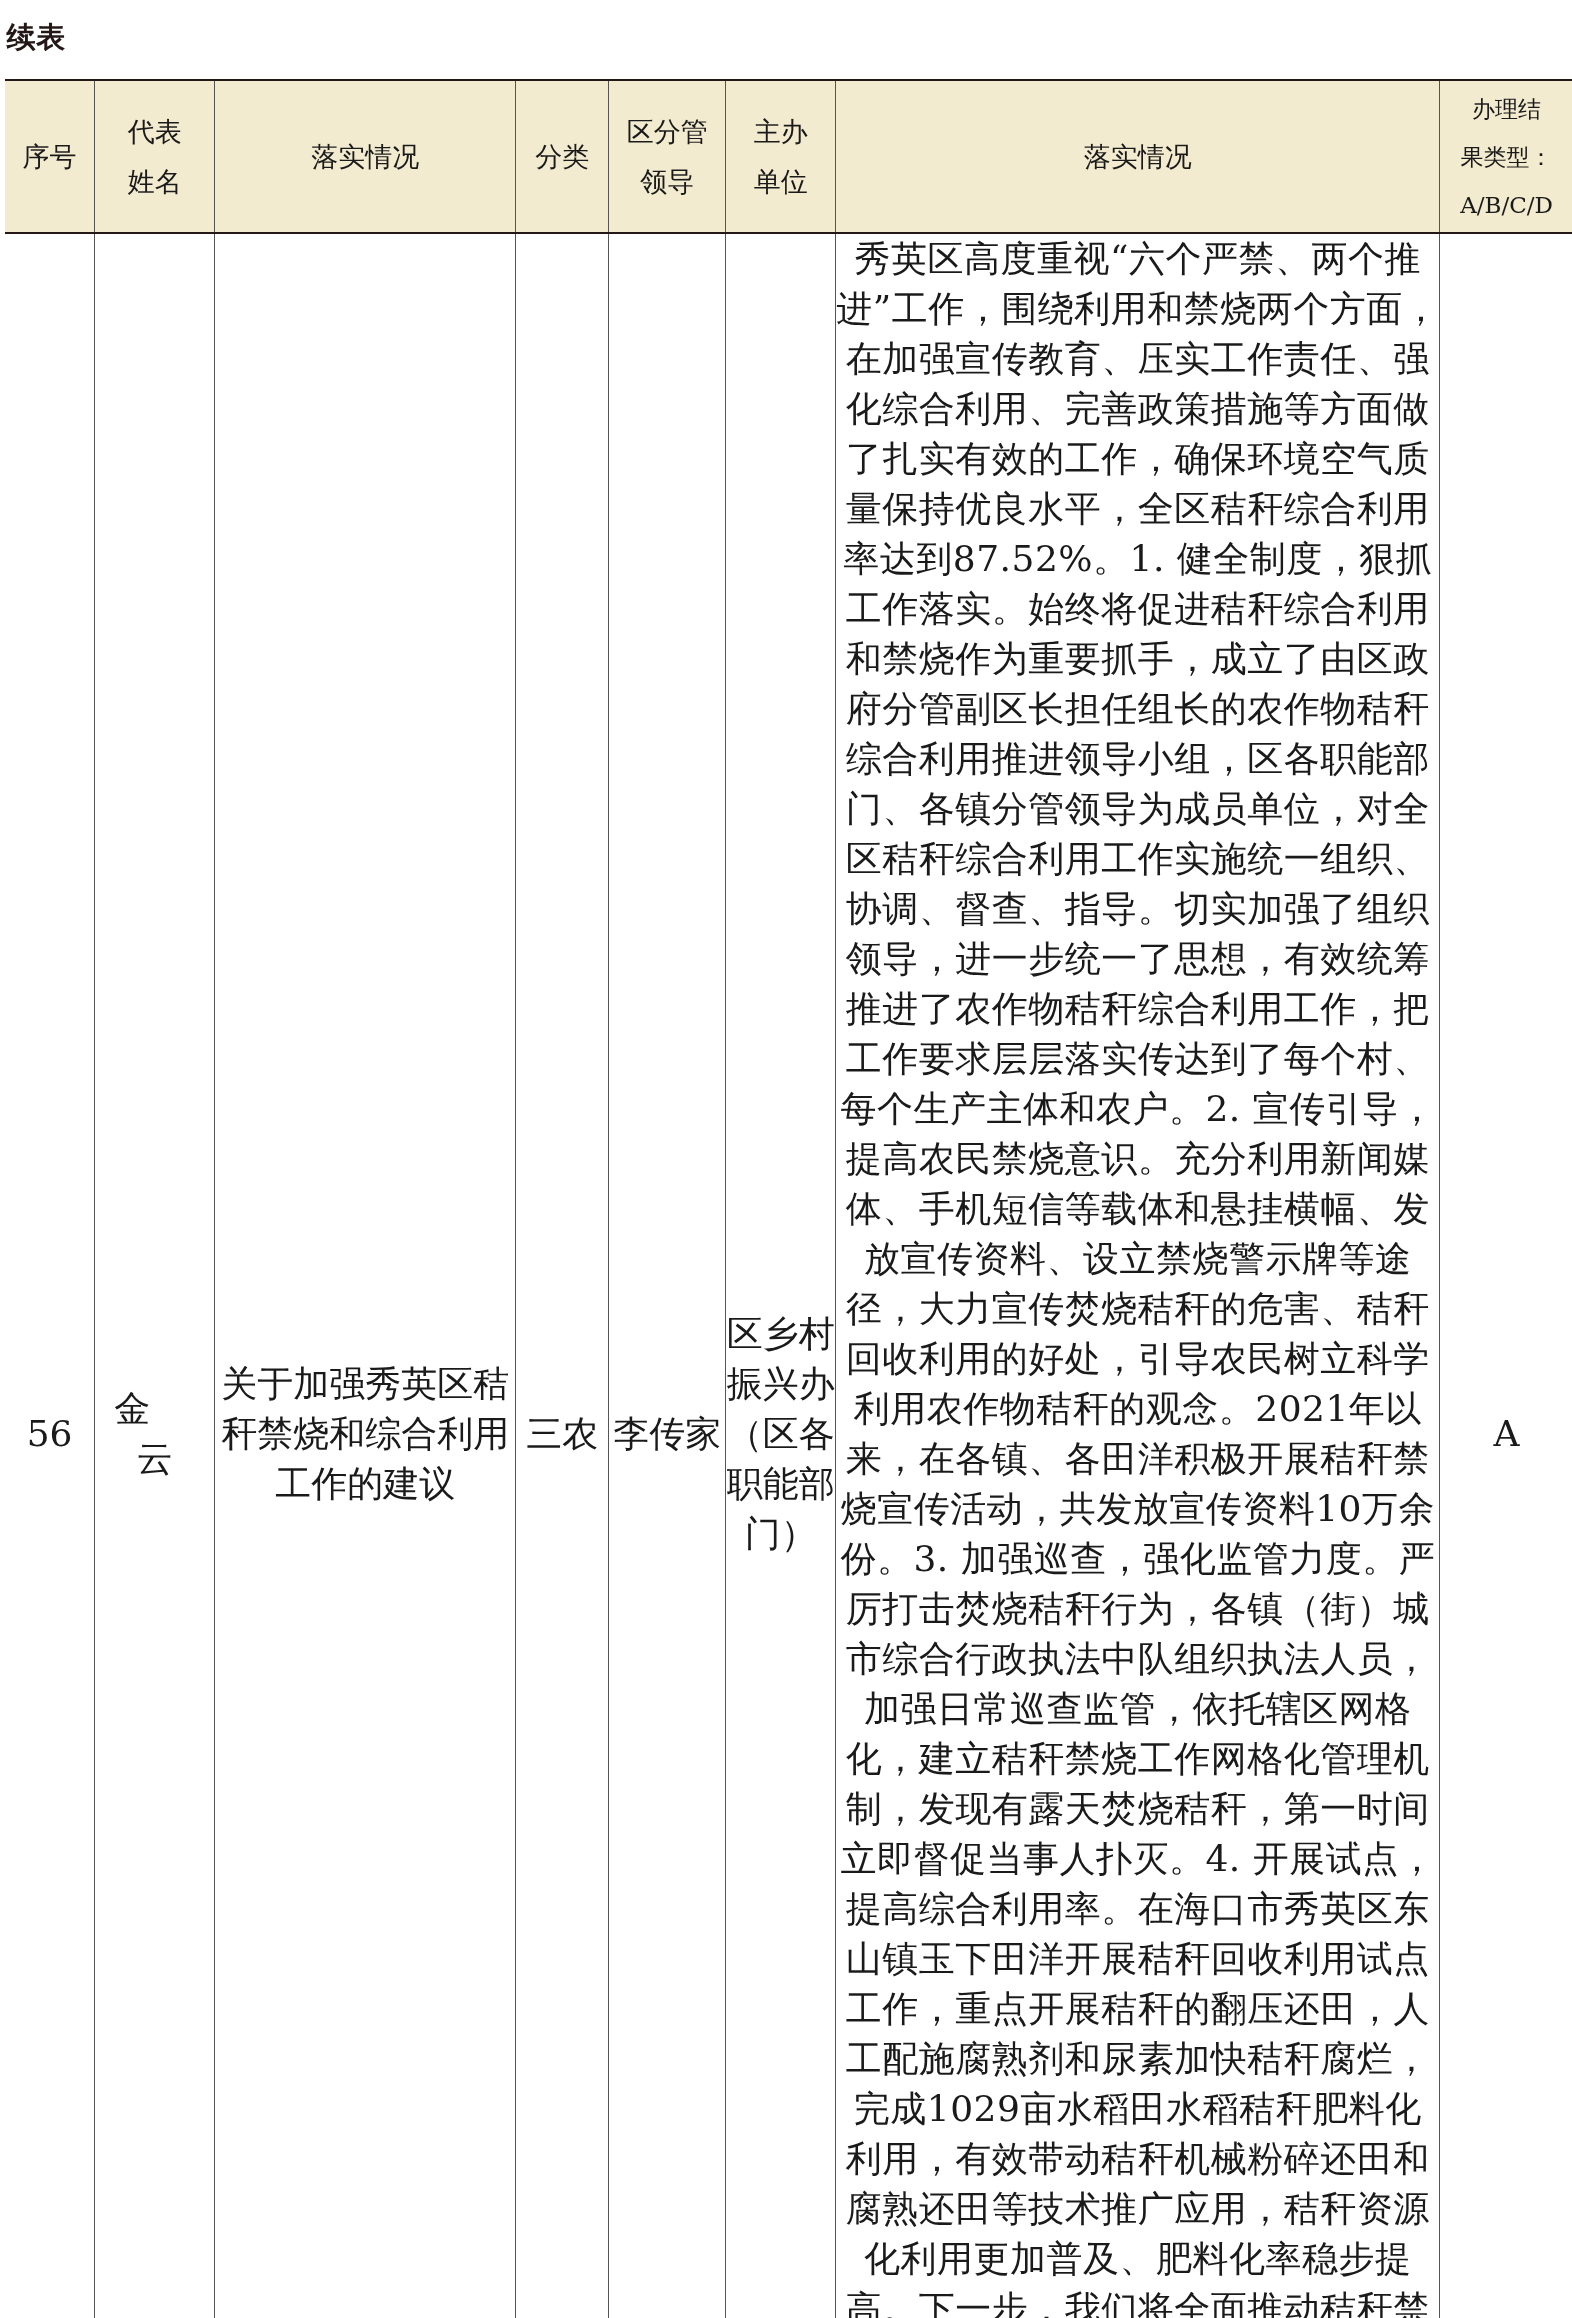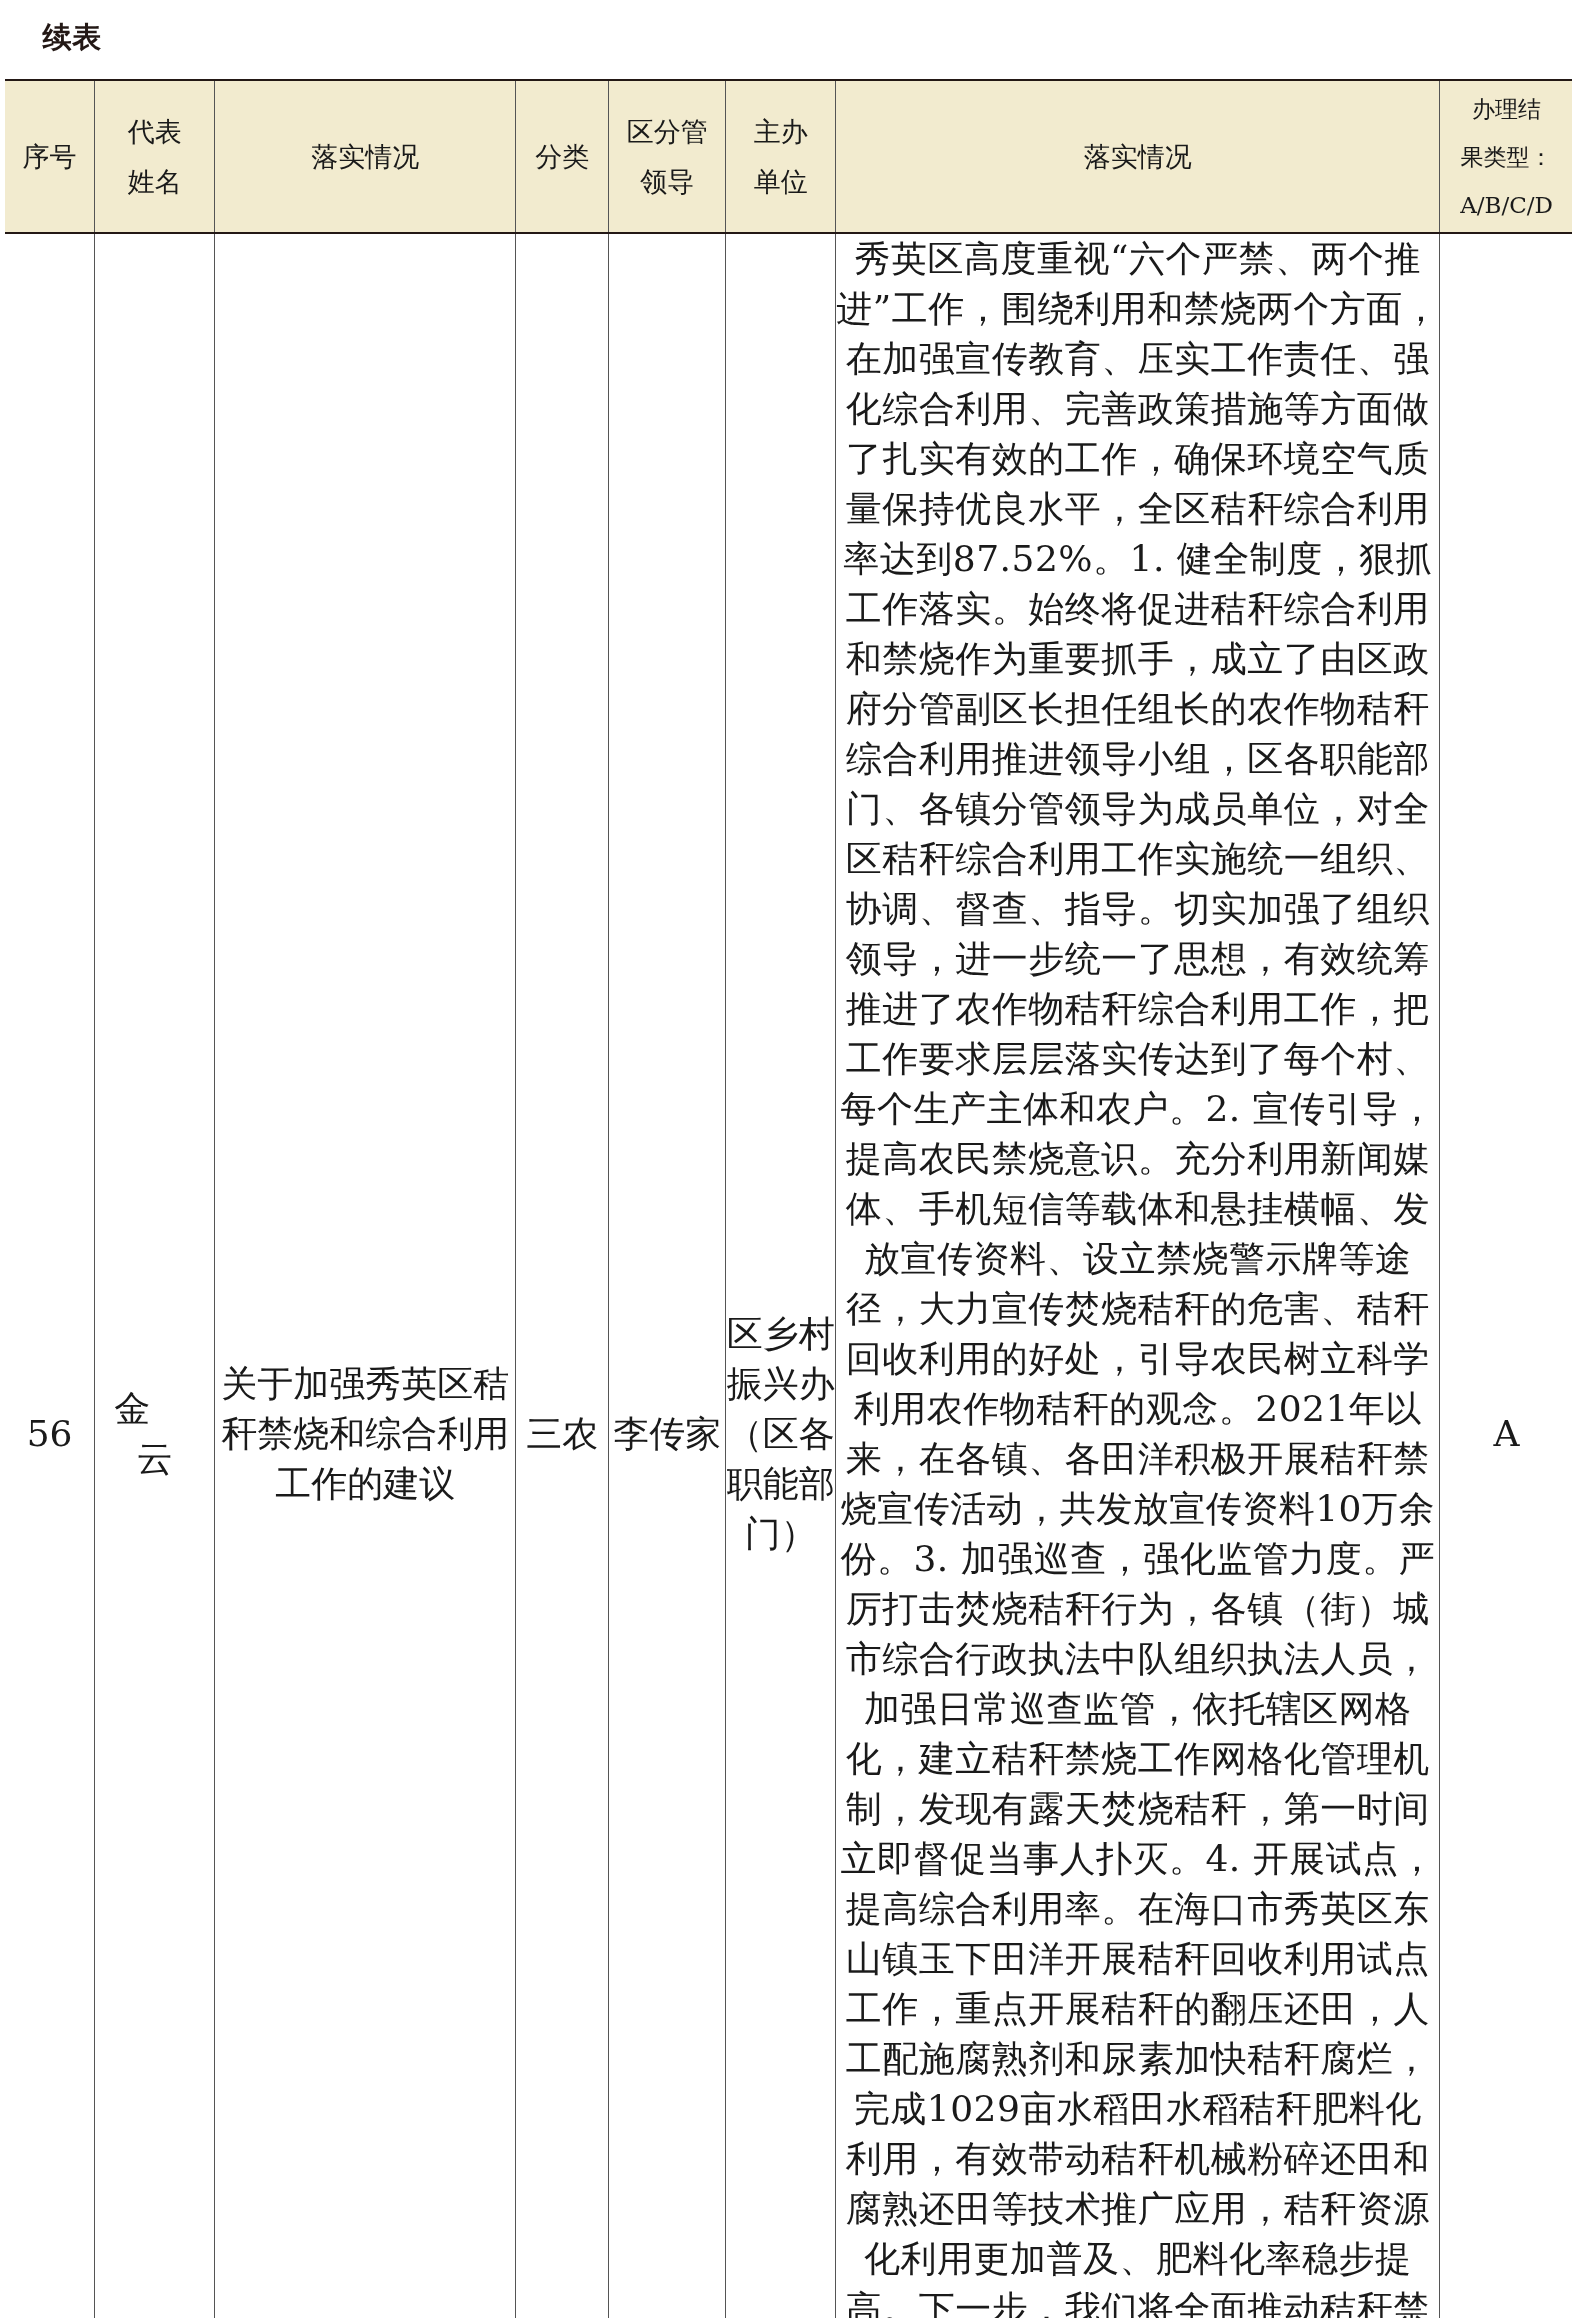--- a/index.html
+++ b/index.html
@@ -4,21 +4,21 @@
 <style>
   html, body { margin: 0; padding: 0; background: #ffffff; }
   body {
     width: 1573px; height: 2319px; position: relative; overflow: hidden;
     font-family: "DejaVu Serif", "Liberation Serif", serif;
     color: #1a1a1a;
   }
   .page-title {
     position: absolute; left: 6.4px; top: 17.6px;
     font-family: Liberation Mono, monospace;
-    font-size: 29px; font-weight: bold; color: #231815; letter-spacing: 0.8px; margin-left: 36px;
+    font-size: 29px; font-weight: bold; color: #231815; letter-spacing: 0.8px;
   }
   table.doc-table {
     position: absolute; left: 4.8px; top: 79px;
     width: 1568px; border-collapse: collapse; table-layout: fixed;
   }
   table.doc-table th, table.doc-table td {
     border-left: 1.2px solid #555;
     border-right: 1.2px solid #555;
     padding: 0; vertical-align: middle; text-align: center;
   }

